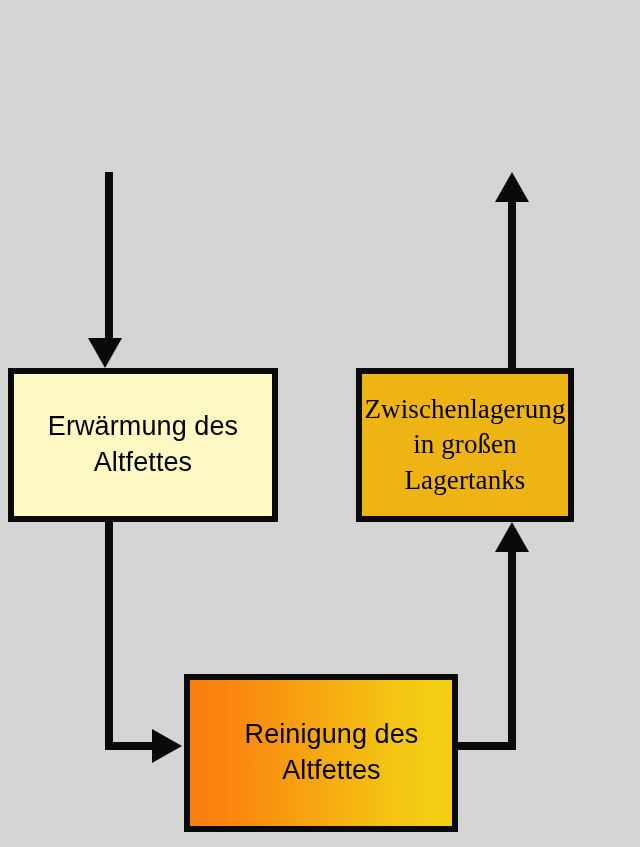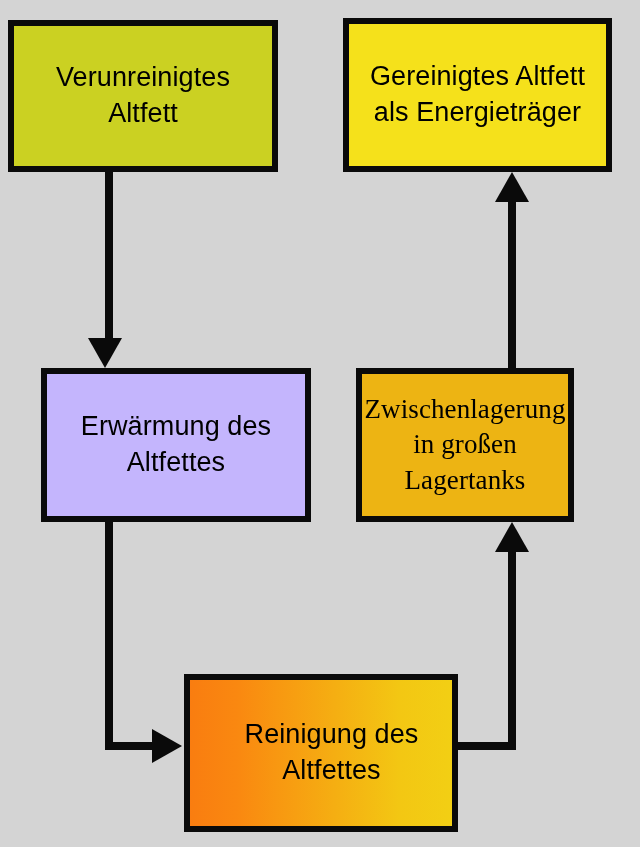--- a/index.html
+++ b/index.html
@@ -114,31 +114,23 @@
   <div class="conn" id="edge2-h"></div>
   <div class="arrowhead arrow-right" id="edge2-head"></div>
 
   <div class="conn" id="edge3-h"></div>
   <div class="conn" id="edge3-v"></div>
   <div class="arrowhead arrow-up" id="edge3-head"></div>
 
   <div class="conn" id="edge4-line"></div>
   <div class="arrowhead arrow-up" id="edge4-head"></div>
 
-  <div class="node" id="node-verunreinigtes" style="background: rgb(203, 209, 34);">
-    <span class="label">Verunreinigtes
-Altfett</span>
-  </div>
 
-  <div class="node" id="node-gereinigtes" style="background: rgb(245, 225, 27);">
-    <span class="label">Gereinigtes Altfett
-als Energieträger</span>
-  </div>
 
-  <div class="node" id="node-erwaermung" style="background: #c4b5fd; margin-left: 33px;">
+  <div class="node" id="node-erwaermung" style="background: #fef9c3;">
     <span class="label">Erwärmung des
 Altfettes</span>
   </div>
 
   <div class="node" id="node-zwischenlagerung" style="background: rgb(237, 180, 19);">
     <span class="label">Zwischenlagerung
 in großen
 Lagertanks</span>
   </div>
 

